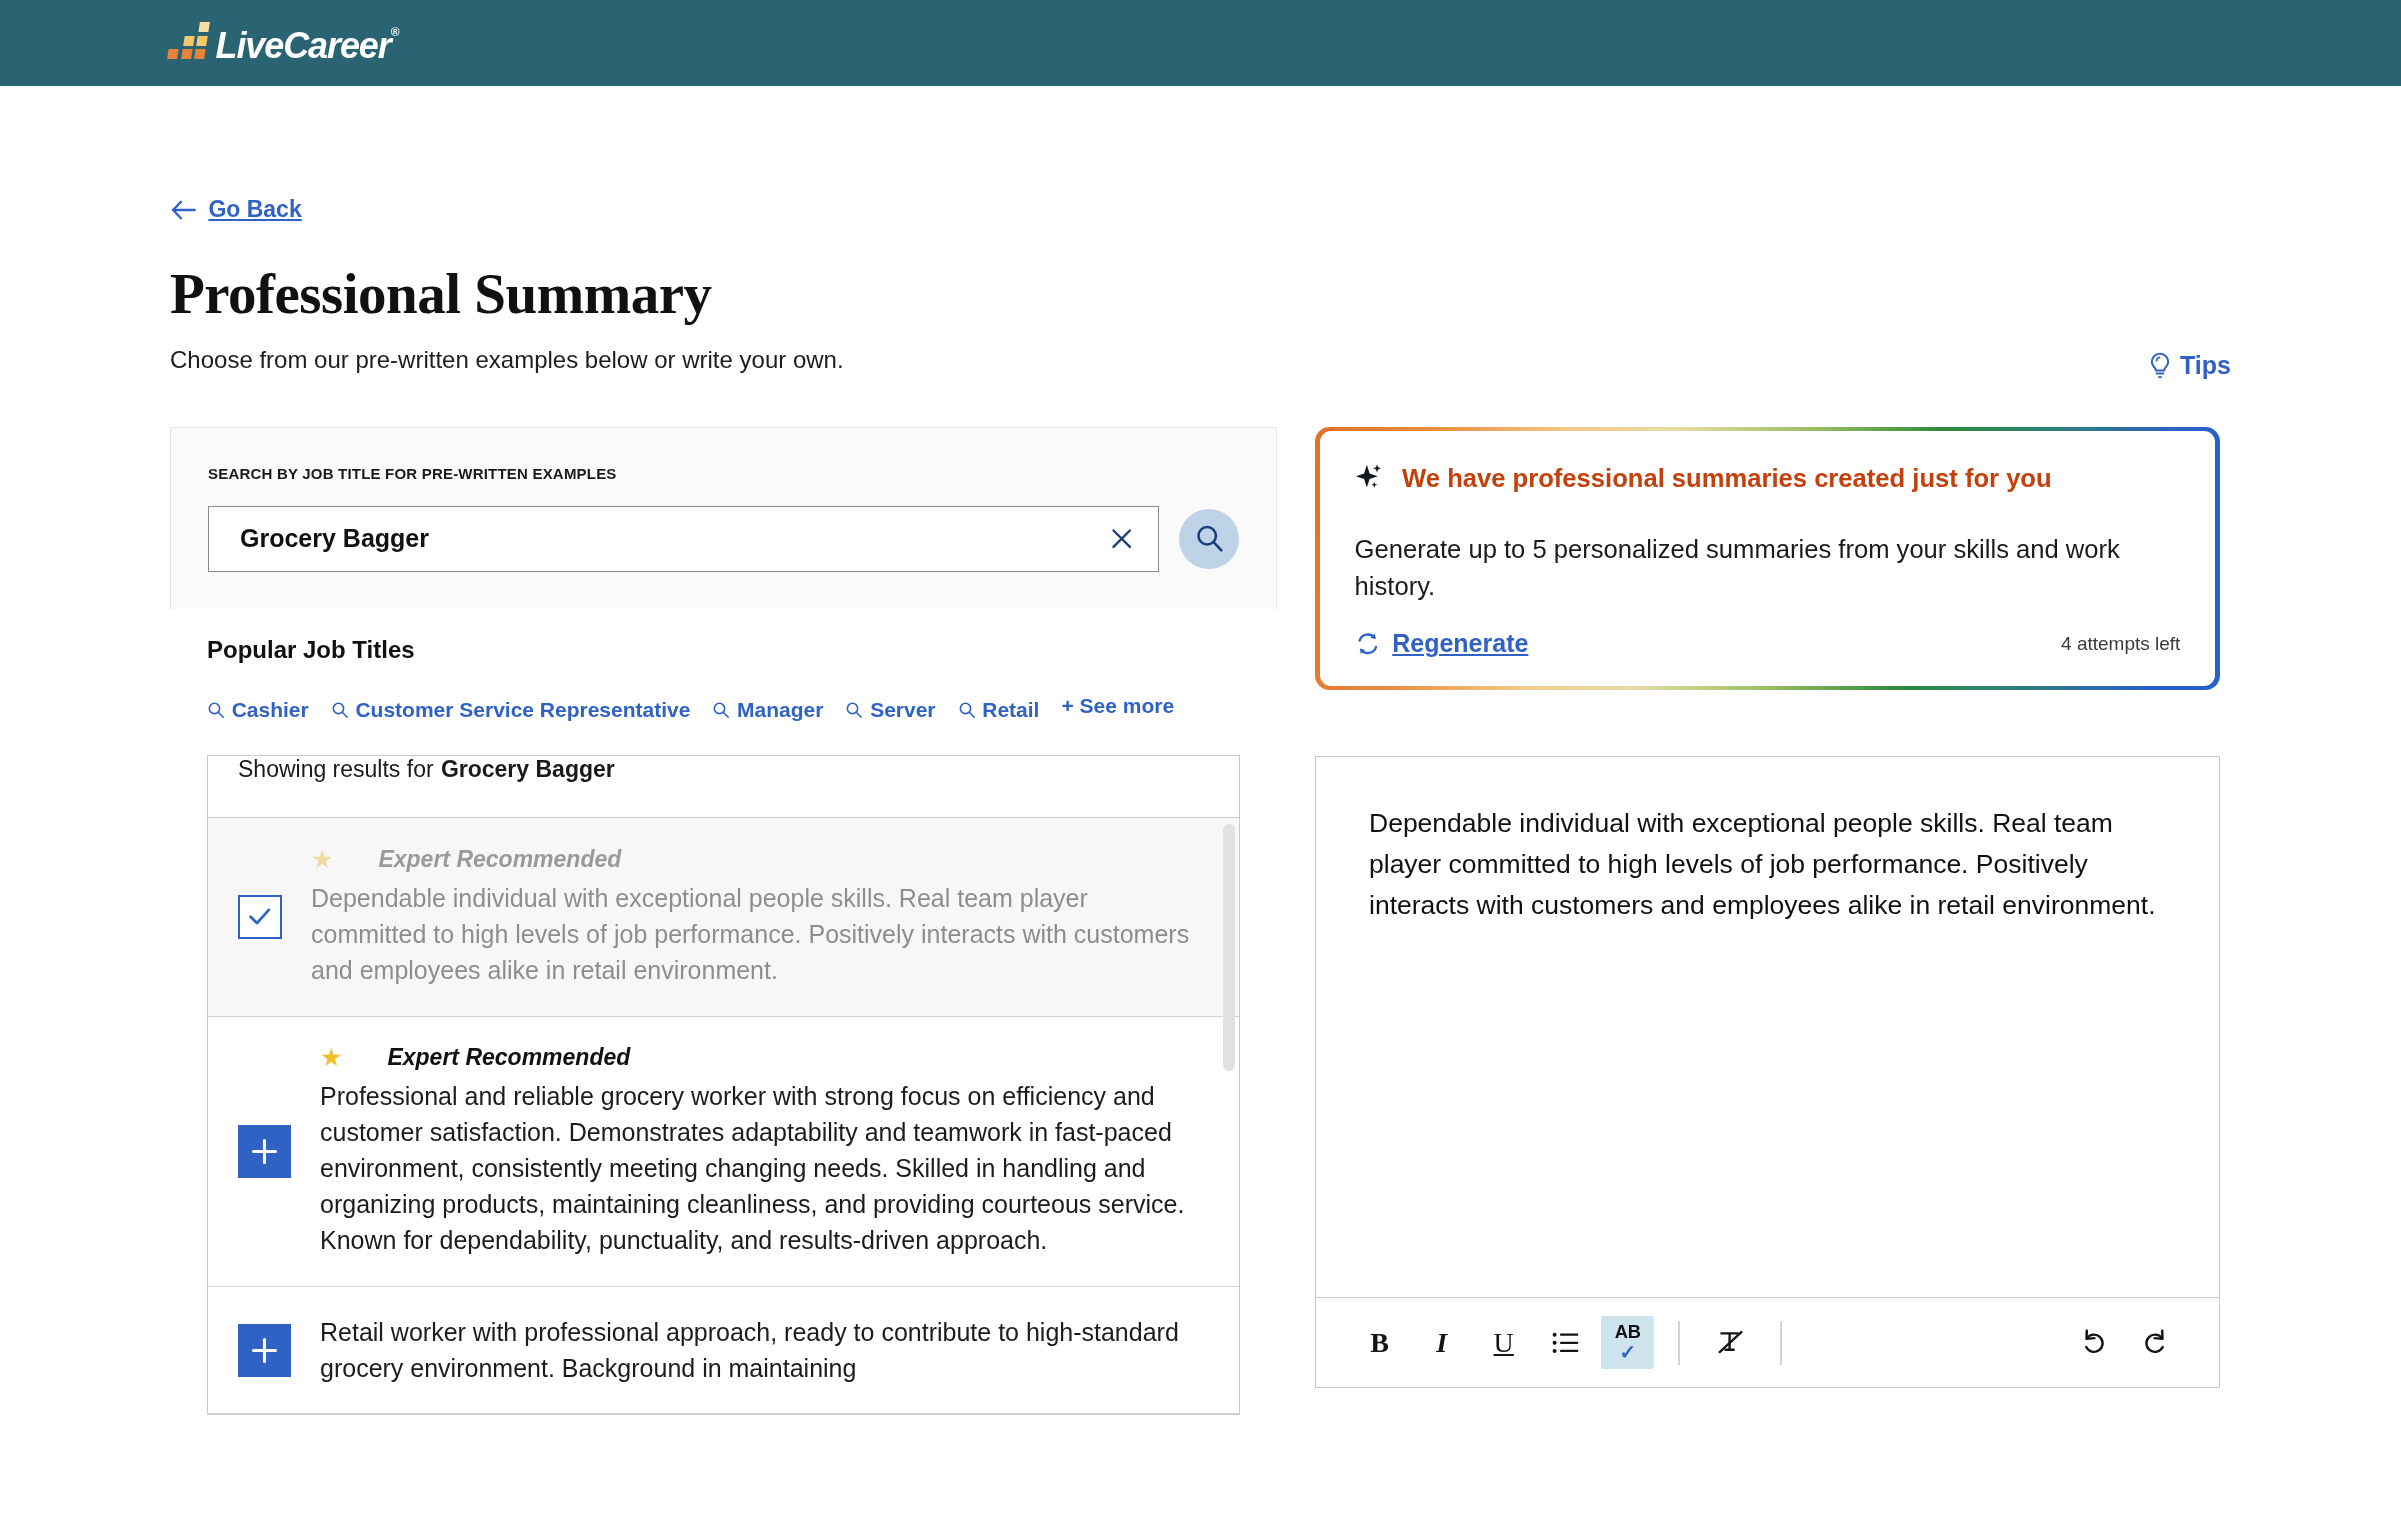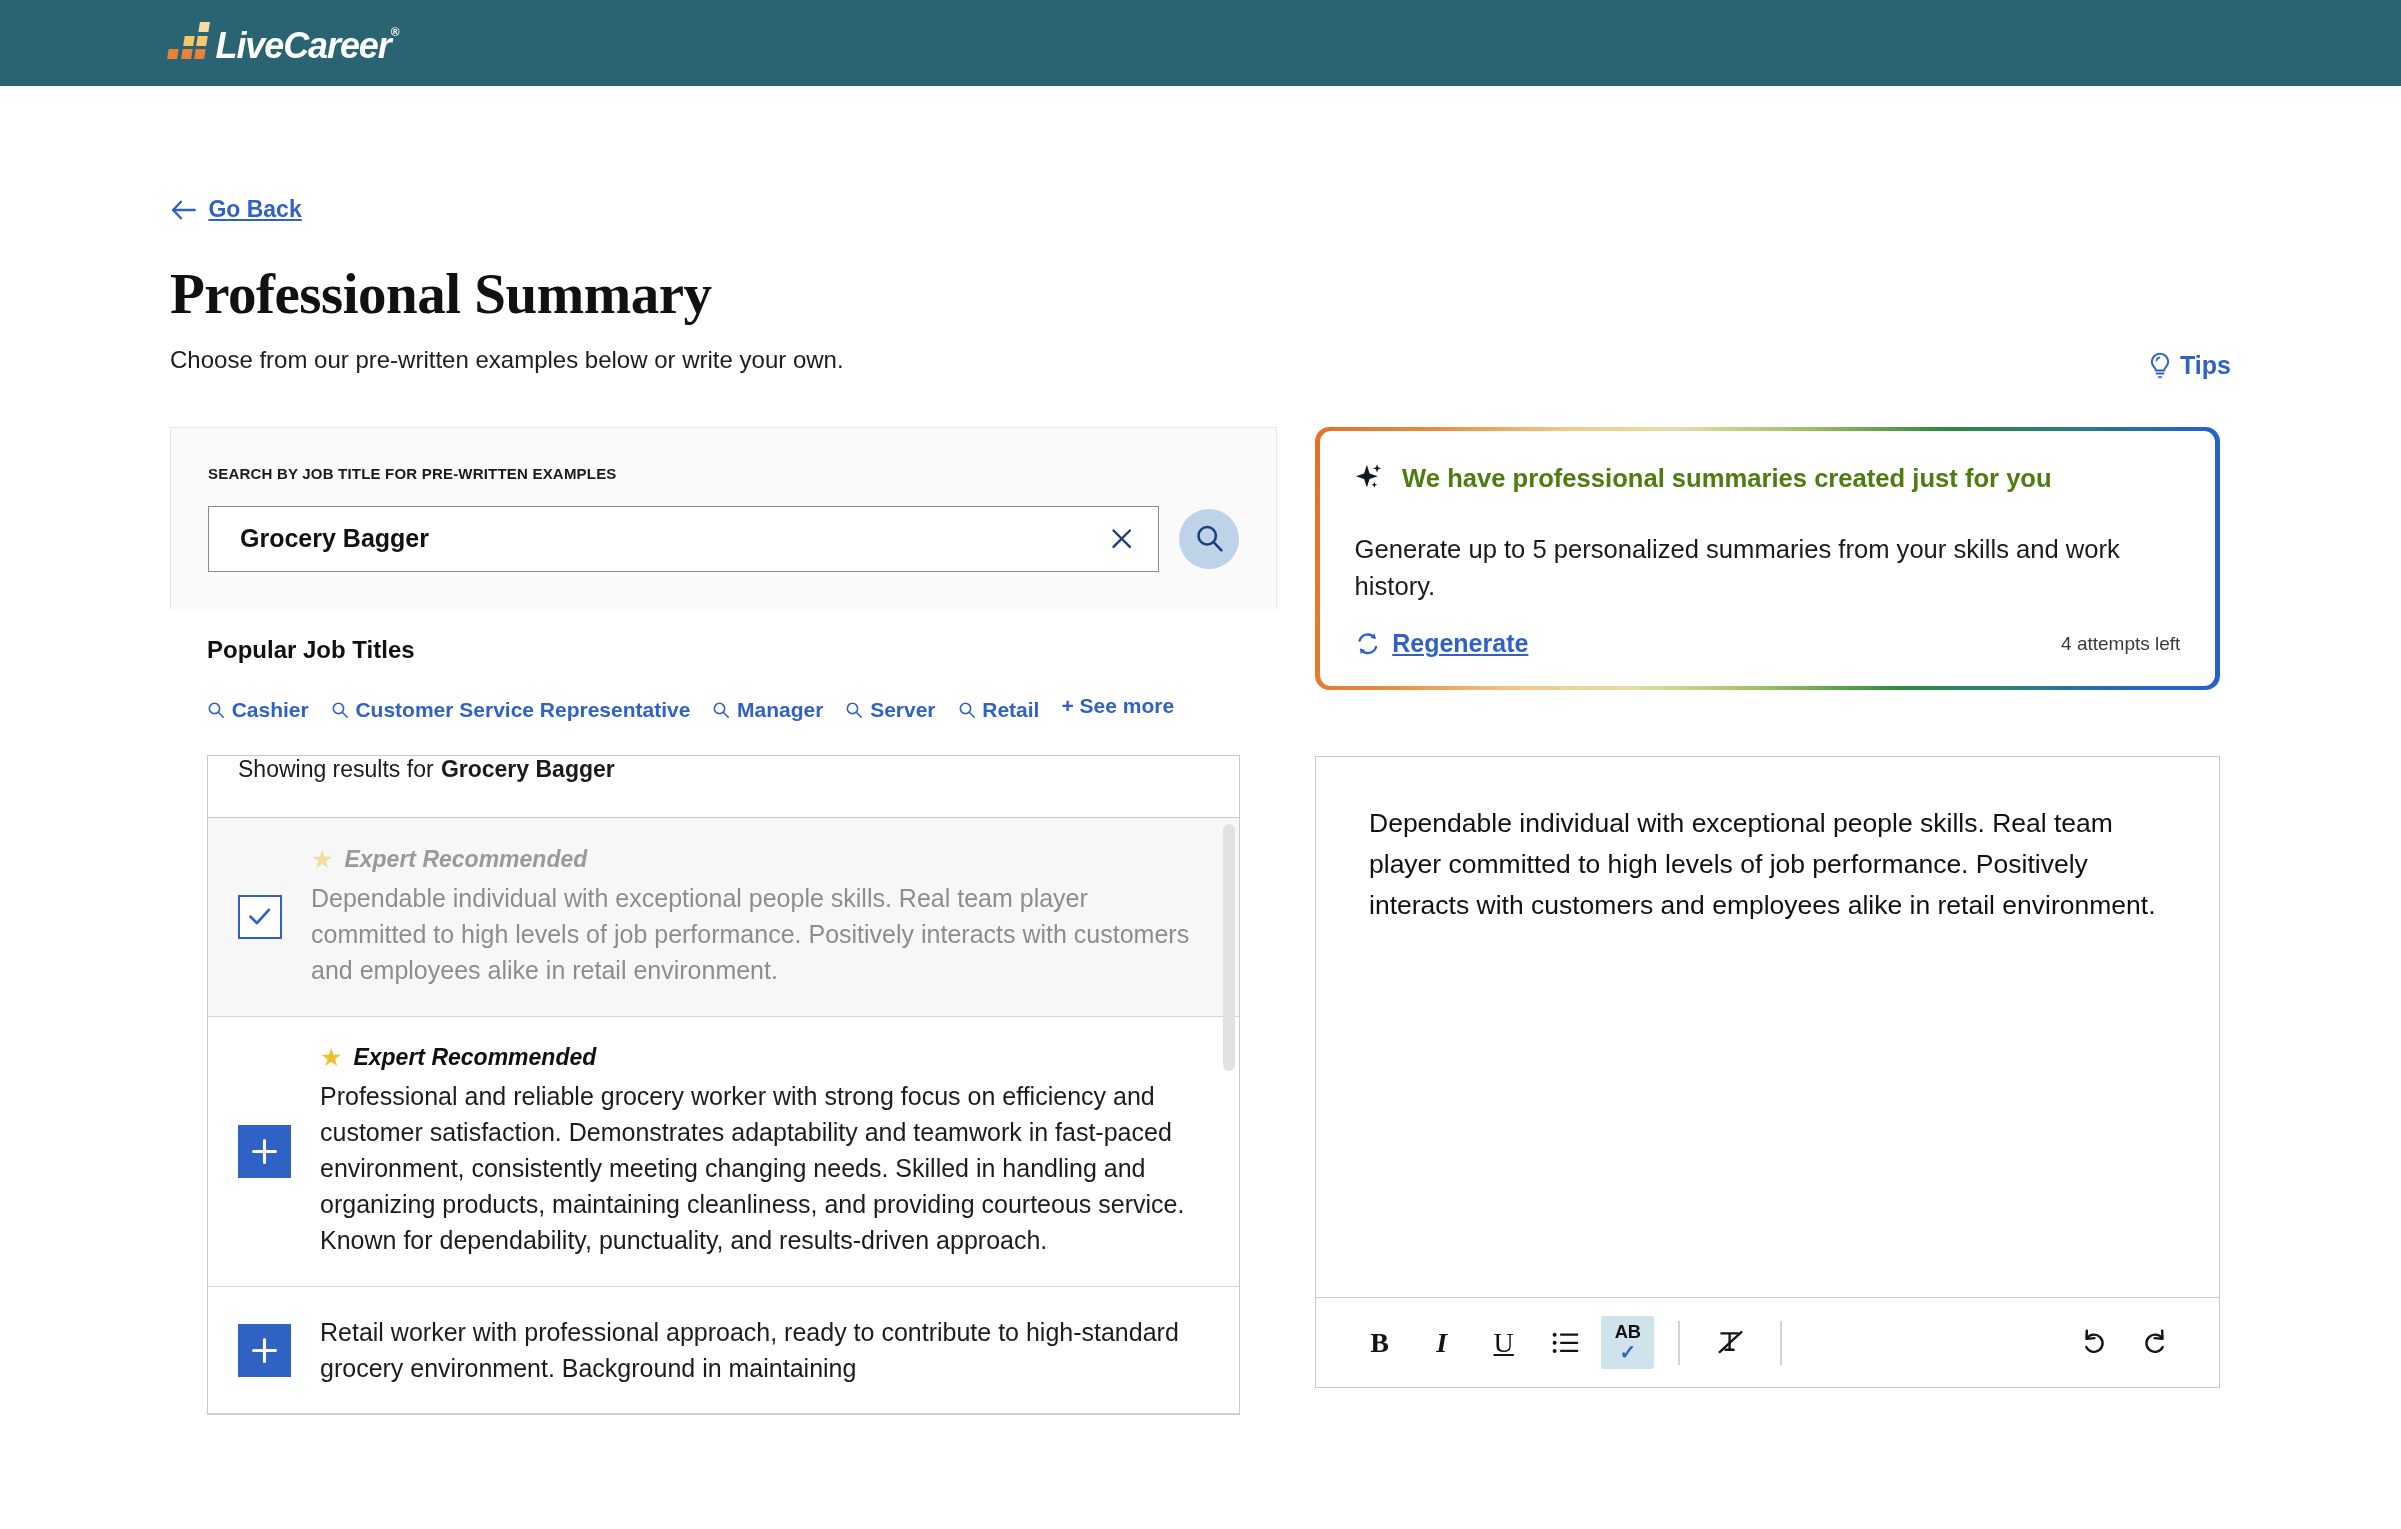--- a/index.html
+++ b/index.html
@@ -234,20 +234,21 @@
   }
   .ri-body { flex: 1; }
   .ri-badge {
     display: flex; align-items: center; gap: 11px;
     margin-bottom: 7.3px;
   }
   .ri-badge-label {
     font-size: 23px;
     font-weight: 700;
     font-style: italic;
+    margin-left: 34px;
   }
   .ri-badge.muted .ri-badge-label { color: #9a9a9a; }
   .ri-badge.muted .star { color: #efdca0; }
   .ri-badge.active .ri-badge-label { color: #111111; }
   .ri-badge.active .star { color: #f0c02a; }
   .star { font-size: 25px; line-height: 1; }
   .ri-text {
     font-size: 25px;
     line-height: 1.44;
     color: #1c1c1c;
@@ -278,21 +279,21 @@
     background: #ffffff;
     border-radius: 11px;
     padding: 31px 35px 27.4px 35px;
   }
   .ai-head {
     display: flex; align-items: center; gap: 16.5px;
   }
   .ai-head-text {
     font-size: 25.6px;
     font-weight: 700;
-    color: #4d7c0f;
+    color: #c2410c;
   }
   .ai-desc {
     font-size: 25.6px;
     color: #1b1b1b;
     line-height: 1.45;
     margin-top: 36px;
   }
   .ai-foot {
     display: flex;
     align-items: center;

